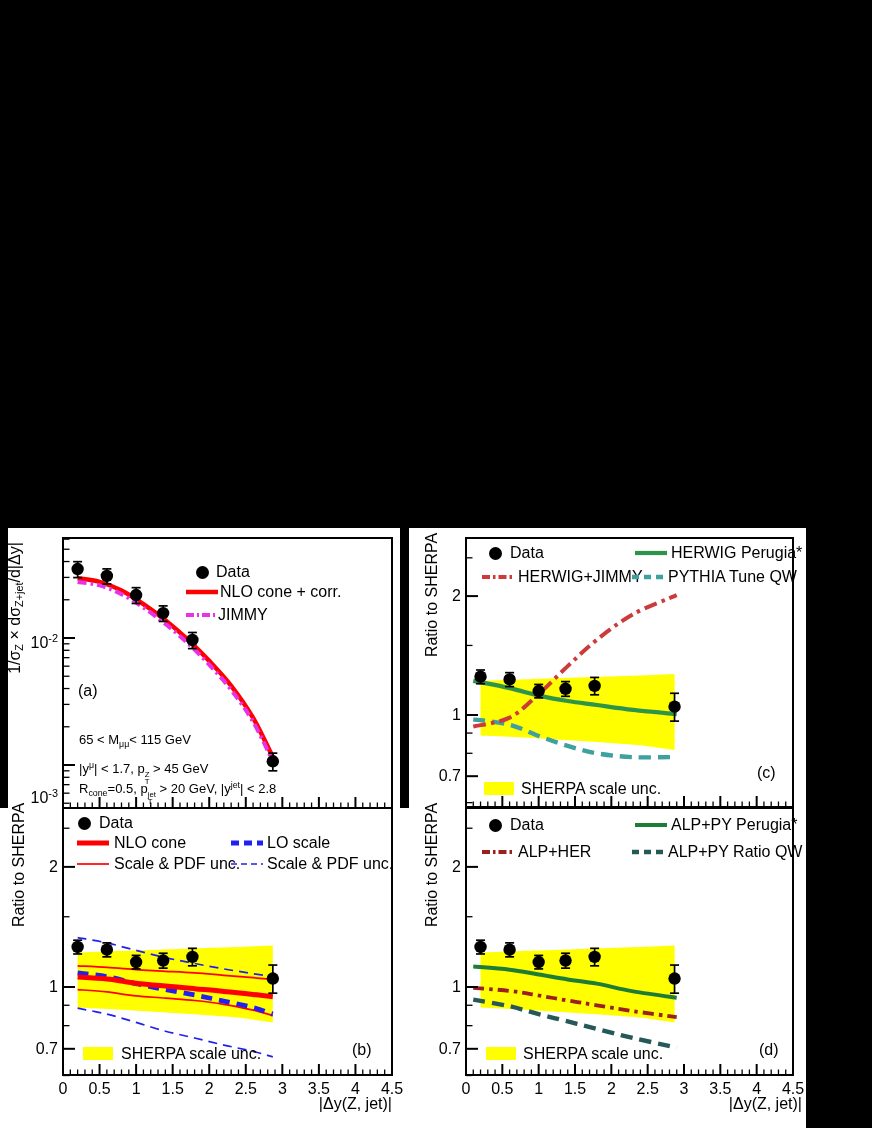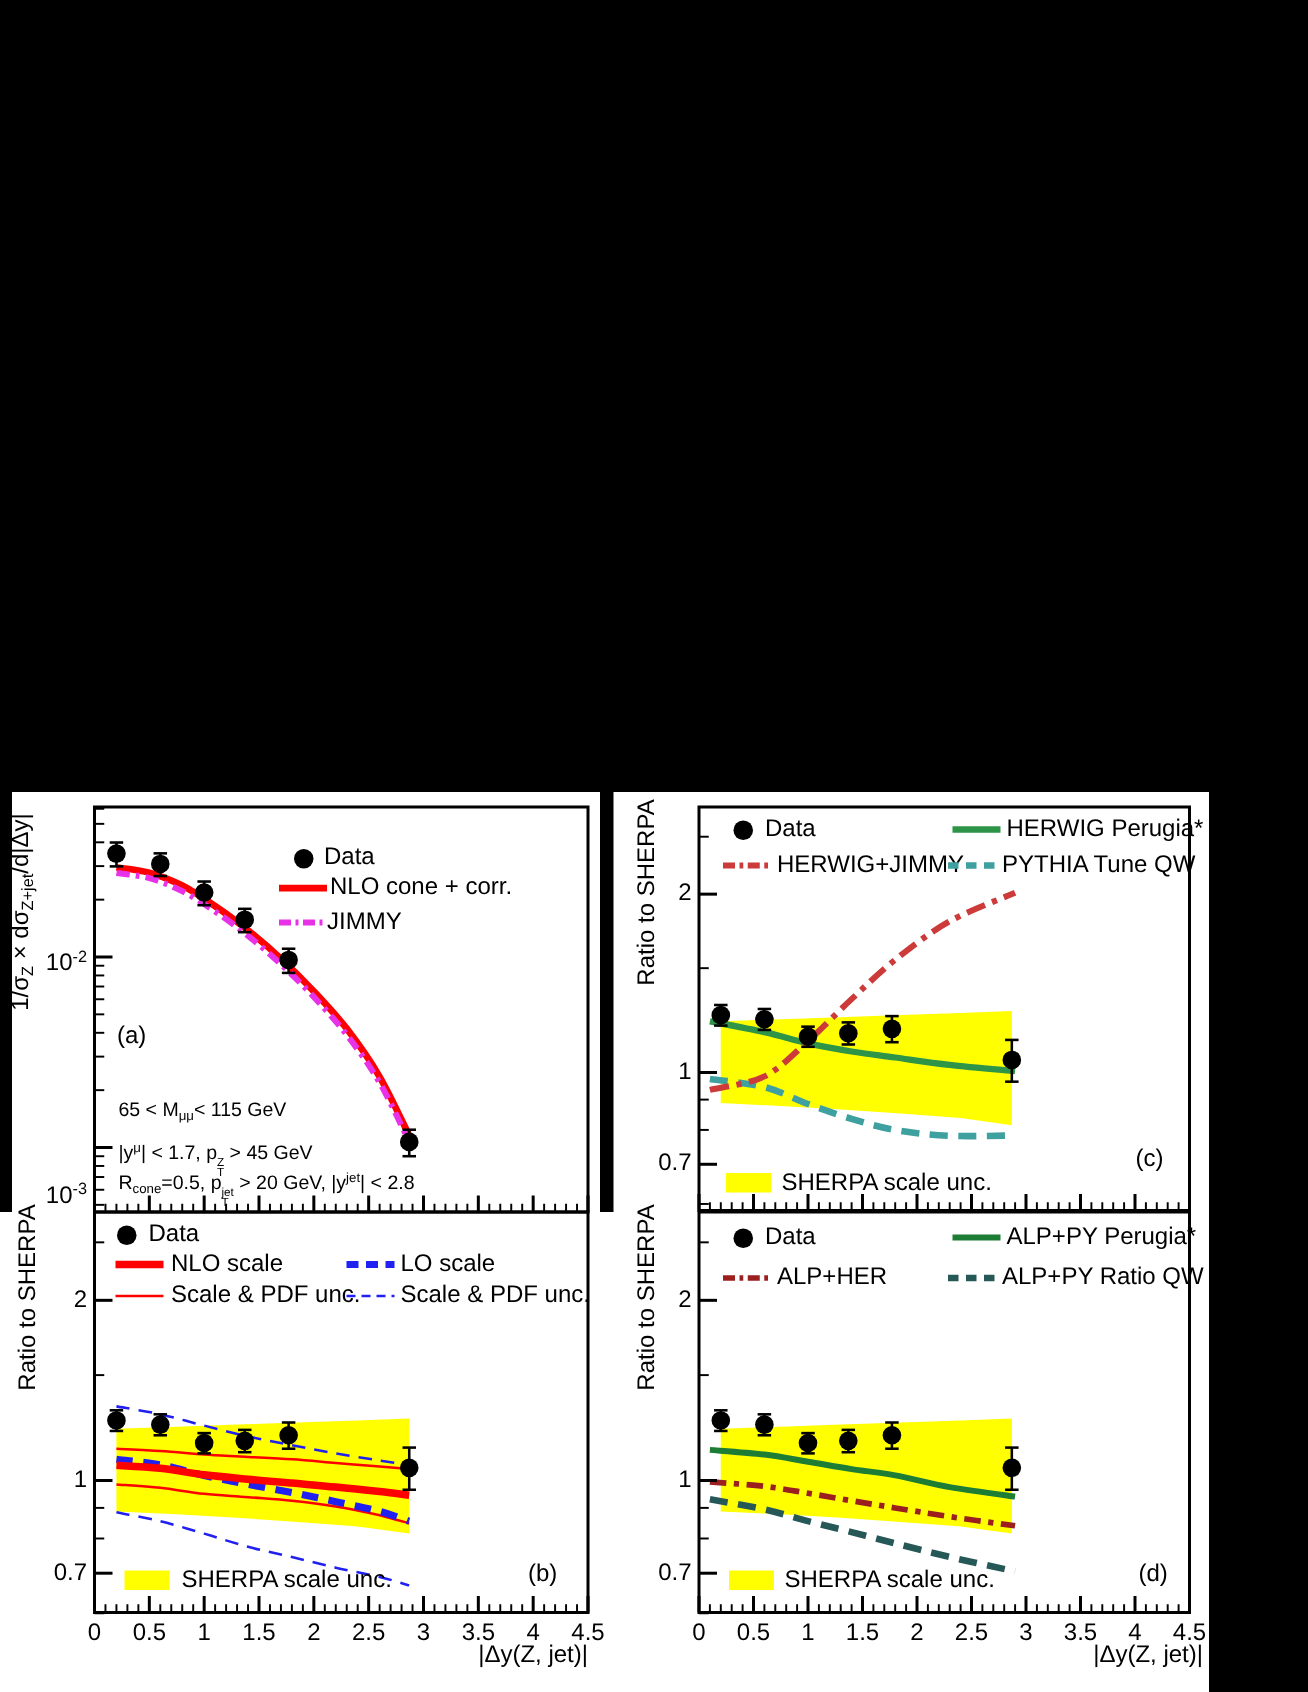--- a/index.html
+++ b/index.html
@@ -421,21 +421,21 @@
         <span>jet</span>
         <span>T</span>
       </span> &gt; 20 GeV,  |y<span class="sup">jet</span>| &lt; 2.8</div>
 
   <div class="txt vert" style="left:19px;top:337px">Ratio to SHERPA</div>
   <span class="marker-swatch" style="left:78px;top:289px"></span>
   <div class="txt" style="left:99px;top:285px">Data</div>
   <span class="swatch" style="left:76px;top:308px"><svg width="34" height="14">
         <line x1="1" y1="7" x2="33" y2="7" stroke="#ff0000" stroke-width="5"></line>
       </svg></span>
-  <div class="txt" style="left:114px;top:305px">NLO scale</div>
+  <div class="txt" style="left:114px;top:305px">NLO cone</div>
   <span class="swatch" style="left:230px;top:308px"><svg width="34" height="14">
         <line x1="1" y1="7" x2="33" y2="7" stroke="#2020f0" stroke-width="4.8" stroke-dasharray="8 5"></line>
       </svg></span>
   <div class="txt" style="left:267px;top:305px">LO scale</div>
   <span class="swatch" style="left:76px;top:329px"><svg width="34" height="14">
         <line x1="1" y1="7" x2="33" y2="7" stroke="#ff0000" stroke-width="1.7"></line>
       </svg></span>
   <div class="txt" style="left:114px;top:326px">Scale &amp; PDF unc.</div>
   <span class="swatch" style="left:230px;top:329px"><svg width="34" height="14">
         <line x1="1" y1="7" x2="33" y2="7" stroke="#2020f0" stroke-width="1.7" stroke-dasharray="6 4"></line>

